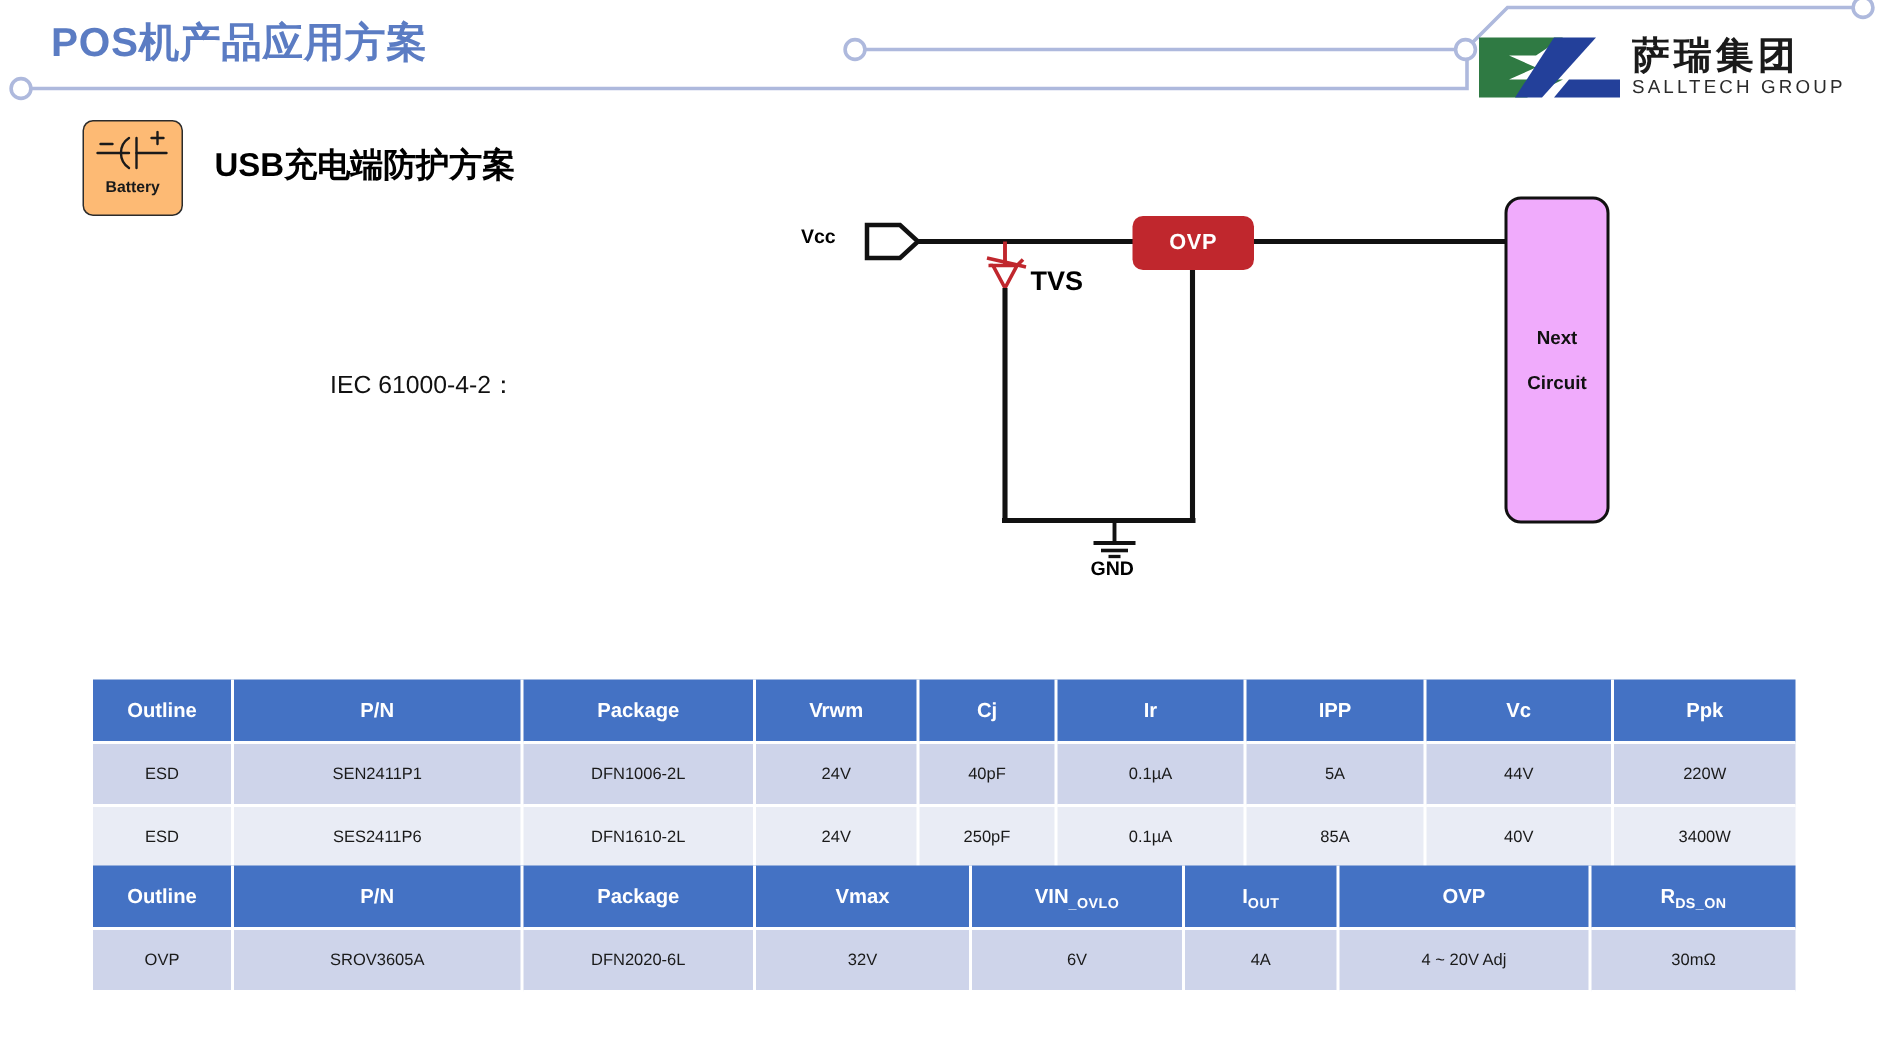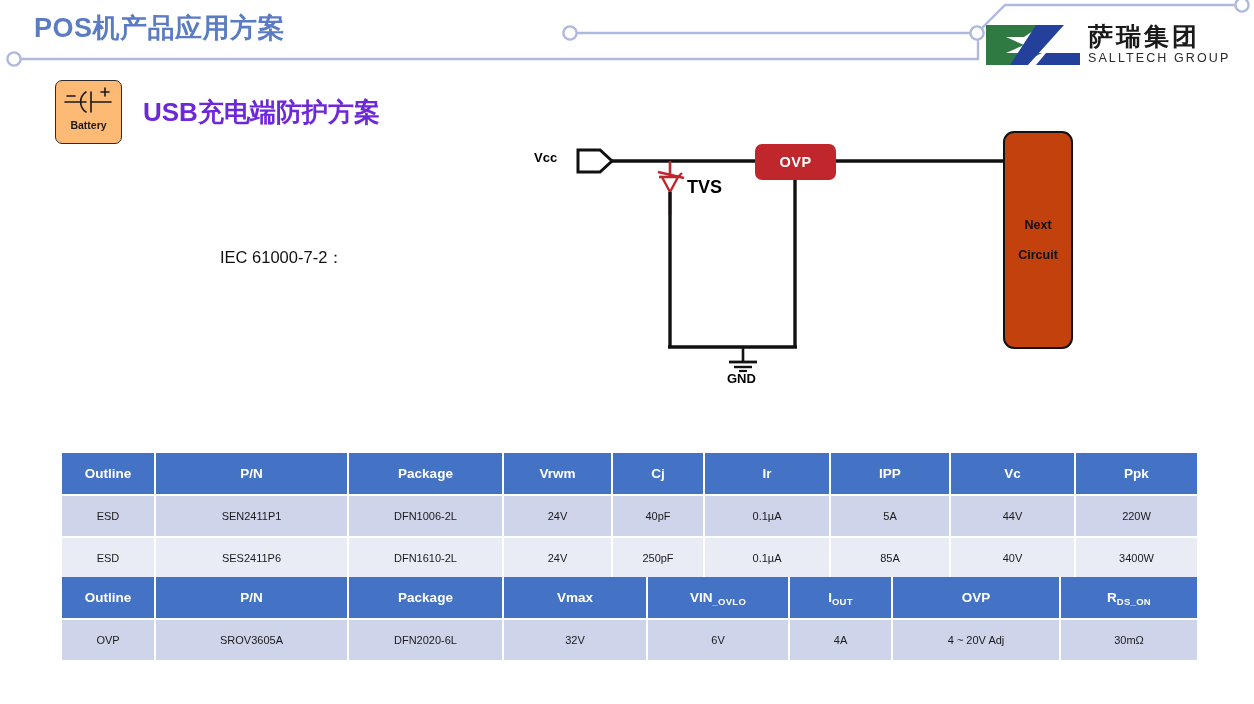--- a/index.html
+++ b/index.html
@@ -34,40 +34,40 @@
     border:1.4px solid #2b2b2b;border-radius:7px;background:#fdba74;
   }
   .battery-sym{position:absolute;left:5px;top:6px;width:55px;height:30px;}
   .battery-label{
     position:absolute;left:0;top:38px;width:65px;text-align:center;
     font-size:10.5px;font-weight:bold;color:#1a1a1a;
   }
 
   .section-title{
     position:absolute;left:143px;top:95px;
-    font-size:26px;font-weight:bold;color:#6d28d9;white-space:nowrap;
+    font-size:22px;font-weight:bold;color:#000000;white-space:nowrap;
     font-family:"Liberation Serif","DejaVu Serif",serif;
   }
   .section-title .lat{font-family:"Liberation Sans","DejaVu Sans",sans-serif;}
 
   
   .iec-note{
     position:absolute;left:220px;top:245px;
     font-size:16.5px;color:#111;line-height:25px;white-space:nowrap;
   }
   .ovp-block{
     position:absolute;left:755px;top:144px;width:81px;height:36px;
     background:#c0272d;border-radius:7px;
     color:#fff;font-size:14.5px;font-weight:bold;
     display:flex;align-items:center;justify-content:center;
     letter-spacing:.5px;
   }
   .next-circuit{
     position:absolute;left:1003px;top:131px;width:66px;height:214px;
-    border:2.4px solid #111;border-radius:11px;background:#c2410c;
+    border:2.4px solid #111;border-radius:11px;background:#f0abfc;
     display:flex;align-items:center;justify-content:center;
   }
   .next-circuit span{
     font-size:12.5px;font-weight:bold;color:#111;line-height:15px;
     text-align:center;display:block;
   }
   .lbl{position:absolute;font-weight:bold;color:#000000;}
   .lbl-vcc{left:534px;top:150px;font-size:13px;}
   .lbl-tvs{left:687px;top:177px;font-size:18px;}
   .lbl-gnd{left:727px;top:371px;font-size:13px;}
@@ -135,21 +135,21 @@
       </g>
     </svg>
     <div class="battery-label">Battery</div>
   </div>
 
   <div class="section-title">
     <span class="lat">USB</span><span>充电端防护方案</span>
   </div>
 
   <div class="iec-note">
-    <div>IEC 61000-7-2：</div>
+    <div>IEC 61000-4-2：</div>
   </div>
 
   <svg style="position:absolute;left:0;top:0;width:1254px;height:420px;" viewBox="0 0 1254 420">
 
     <polygon points="578,150 600,150 612,161 600,172 578,172" fill="#ffffff" stroke="#111111" stroke-width="3"></polygon>
 
     <line x1="611" y1="161" x2="757" y2="161" stroke="#111111" stroke-width="3.4"></line>
 
     <line x1="834" y1="161" x2="1004" y2="161" stroke="#111111" stroke-width="3.4"></line>
 

